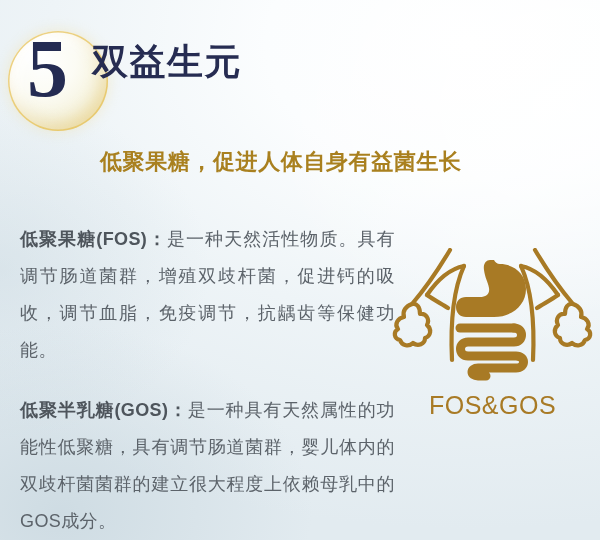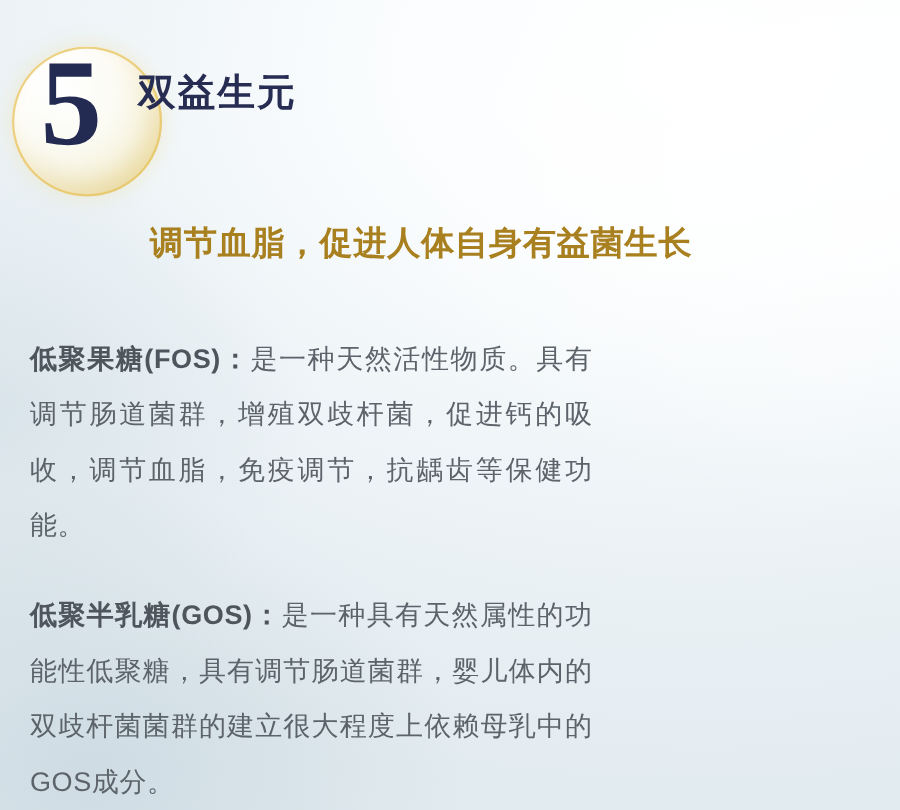--- a/index.html
+++ b/index.html
@@ -82,21 +82,21 @@
   }
 
   .title-block {
     position: absolute;
     left: 92px;
     top: 40px;
     width: 500px;
   }
   .title-line {
     color: #262c52;
-    font-size: 25px;
+    font-size: 36px;
     line-height: 44px;
     font-weight: 700;
     letter-spacing: 1.5px;
     white-space: nowrap;
   }
   .subtitle {
     position: absolute;
     left: 100px;
     top: 148px;
     color: #a9801f;
@@ -163,28 +163,77 @@
   <div class="header">
 
     <div class="bubble"></div>
 
     <div class="step-number">5</div>
 
     <div class="title-block">
       <div class="title-line">双益生元</div>
     </div>
 
-    <div class="subtitle">调节血脂，促进人体自身有益菌生长</div>
+    <div class="subtitle">低聚果糖，促进人体自身有益菌生长</div>
   </div>
 
   <div class="copy">
 
     <p class="para">
       <span class="lead">低聚果糖(FOS)：</span><span>是一种天然活性物质。具有调节肠道菌群，增殖双歧杆菌，促进钙的吸收，调节血脂，免疫调节，抗龋齿等保健功能。</span>
     </p>
 
     <p class="para">
       <span class="lead">低聚半乳糖(GOS)：</span><span>是一种具有天然属性的功能性低聚糖，具有调节肠道菌群，婴儿体内的双歧杆菌菌群的建立很大程度上依赖母乳中的GOS成分。</span>
     </p>
   </div>
 
+  <div class="figure">
+    <svg viewBox="0 0 205 150" xmlns="http://www.w3.org/2000/svg">
+      <g fill="none" stroke="#a87a25" stroke-width="4.2" stroke-linecap="round" stroke-linejoin="round">
+
+        <path d="M74 18 C64 40, 60 70, 62 112"></path>
+
+        <path d="M131 18 C141 40, 145 70, 143 112"></path>
+
+        <path d="M74 18 C64 20, 50 28, 37 47"></path>
+
+        <path d="M131 18 C141 20, 155 28, 168 47"></path>
+
+        <path d="M60 2 C48 22, 34 42, 22 56"></path>
+
+        <path d="M145 2 C157 22, 171 42, 183 56"></path>
+
+        <path d="M22 56 C16 58, 12 63, 14 69 C8 70, 4 76, 8 81
+                 C3 84, 4 91, 10 92 C12 98, 19 99, 23 95
+                 C28 99, 35 96, 35 90 C41 88, 42 81, 37 77
+                 C40 71, 36 65, 30 66 C30 59, 27 55, 22 56 Z"></path>
+
+        <path d="M183 56 C189 58, 193 63, 191 69 C197 70, 201 76, 197 81
+                 C202 84, 201 91, 195 92 C193 98, 186 99, 182 95
+                 C177 99, 170 96, 170 90 C164 88, 163 81, 168 77
+                 C165 71, 169 65, 175 66 C175 59, 178 55, 183 56 Z"></path>
+
+        <path d="M37 47 C44 52, 52 56, 58 60"></path>
+
+        <path d="M168 47 C161 52, 153 56, 147 60"></path>
+      </g>
+
+      <path d="M100 12 C96 12, 93 16, 94 22 C95 30, 98 34, 99 40
+               C100 46, 96 49, 90 49 L76 49 C70 49, 66 53, 66 59
+               C66 65, 70 69, 76 69 L104 69
+               C122 69, 136 57, 136 41
+               C136 26, 124 16, 110 16
+               C107 16, 105 14, 104 12 Z" fill="#a87a25" stroke="none"></path>
+
+      <g fill="none" stroke="#a87a25" stroke-width="9" stroke-linecap="round" stroke-linejoin="round">
+        <path d="M70 80 L124 80"></path>
+        <path d="M124 80 C134 80, 134 94, 124 94 L78 94
+                 C68 94, 68 108, 78 108 L126 108
+                 C136 108, 136 120, 126 120 L88 120
+                 C80 120, 80 128, 88 128 L96 128"></path>
+      </g>
+    </svg>
+
+    <div class="fig-caption">FOS&amp;GOS</div>
+  </div>
 
 </div>
 
 </body></html>

